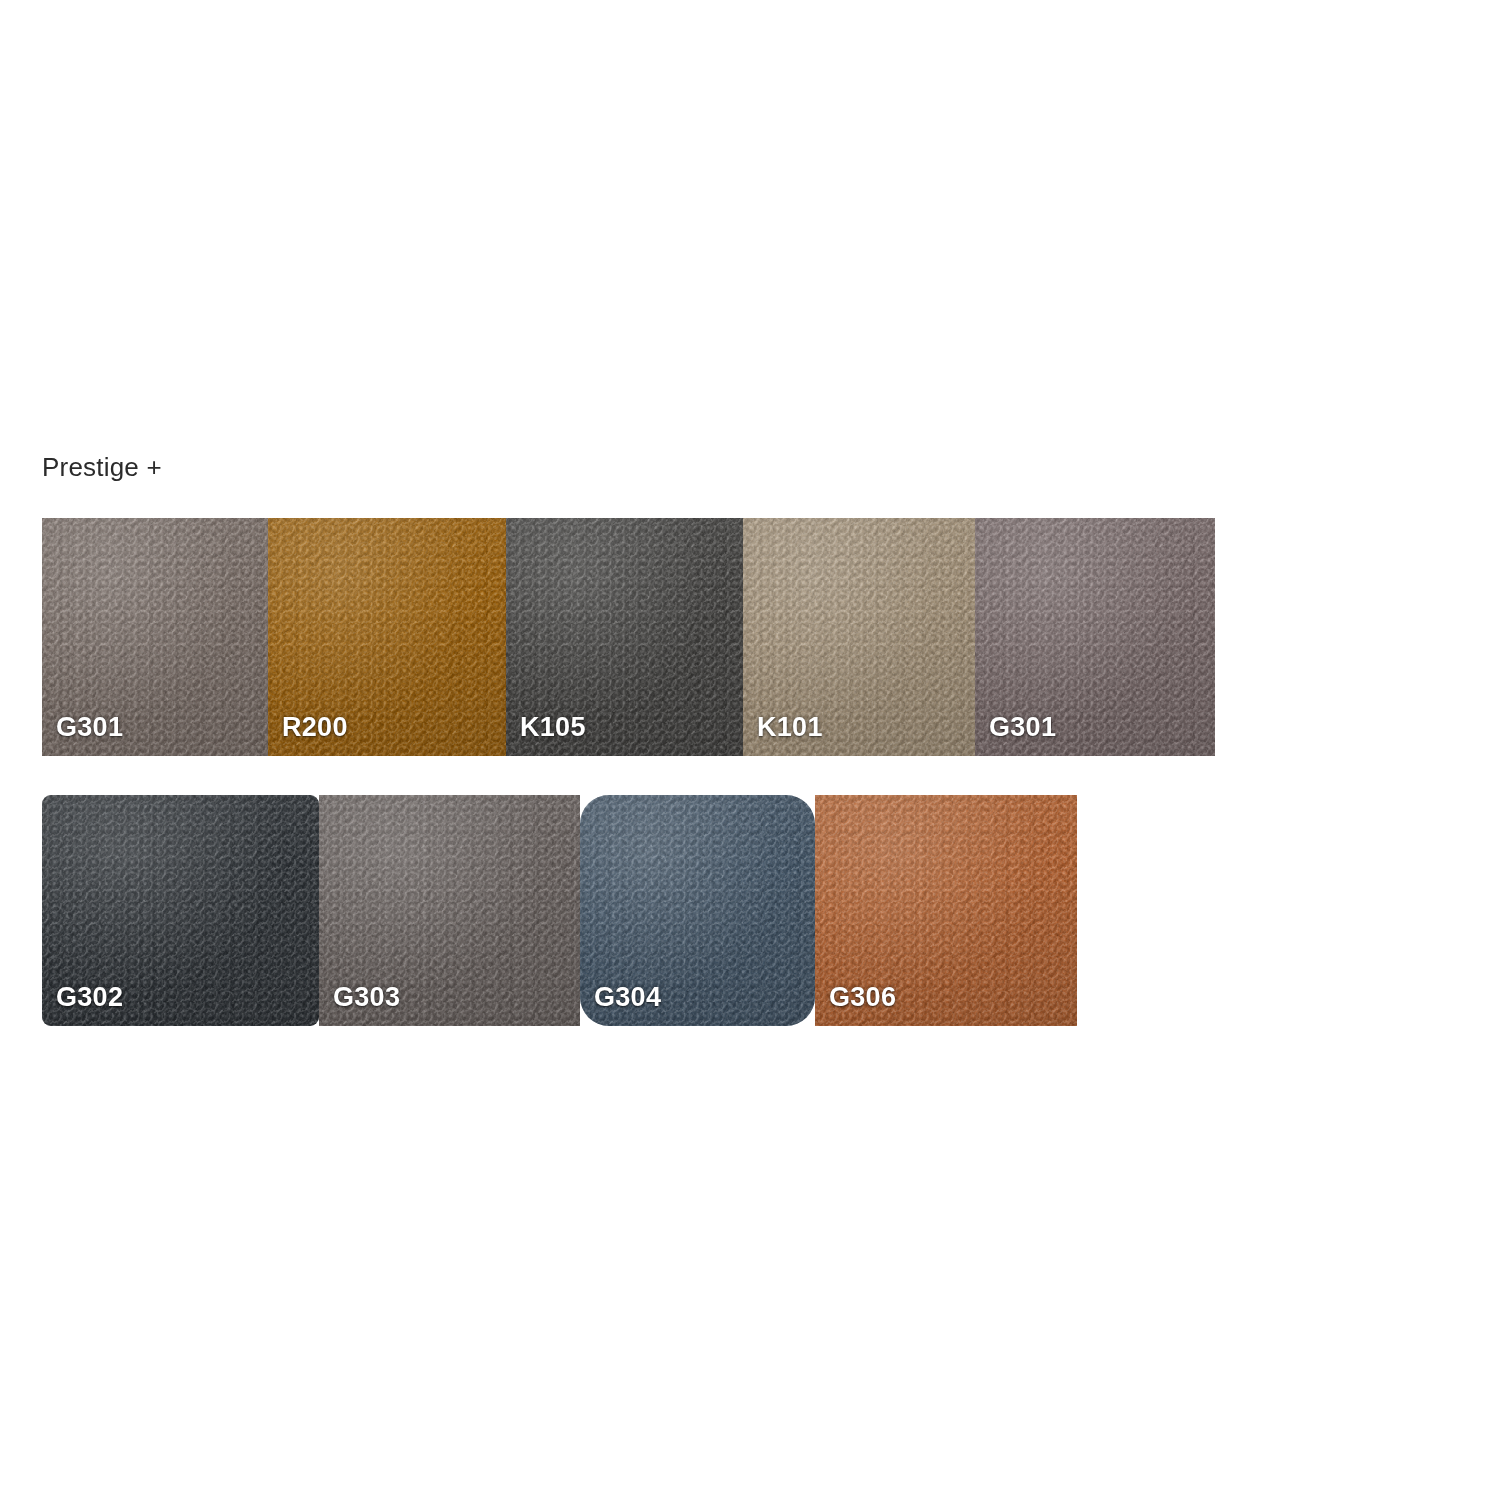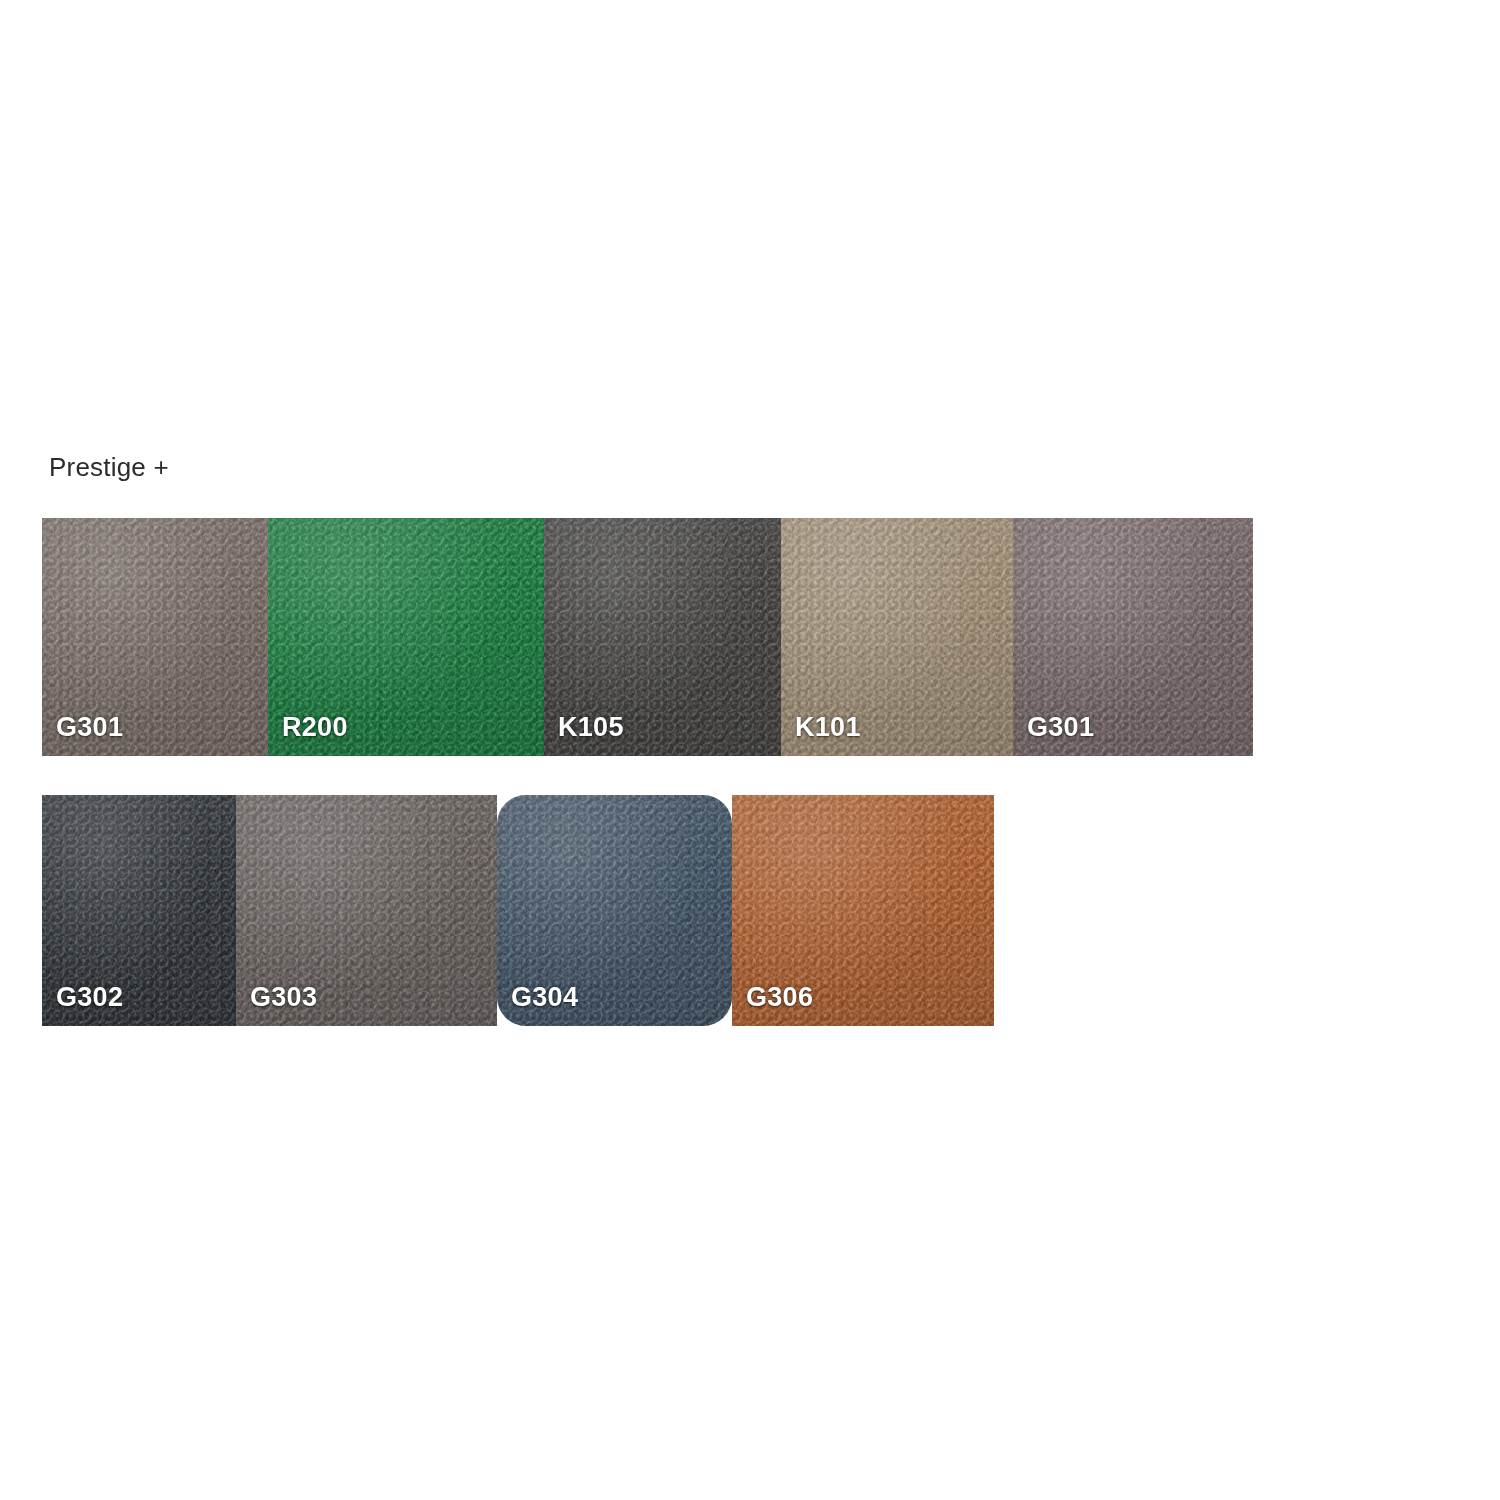--- a/index.html
+++ b/index.html
@@ -26,21 +26,20 @@
     position: absolute;
     left: 42px;
     top: 450px;
     font-family: "Liberation Sans", sans-serif;
     font-size: 26px;
     font-weight: 400;
     color: #2b2b2b;
     letter-spacing: 0.2px;
     line-height: 34px;
     white-space: nowrap;
-    margin-left: 7px;
   }
 
   
   .swatch-row {
     position: absolute;
     display: flex;
     flex-direction: row;
     align-items: center;
     overflow: hidden;
   }
@@ -118,21 +117,21 @@
 
   <div class="collection-title">Prestige +</div>
 
   <div class="swatch-row" id="row-1">
       <div class="swatch" style="width: 226px; background: rgb(125, 112, 105);">
         <div class="grain"></div>
         <div class="grain2"></div>
         <div class="shade"></div>
         <div class="swatch-label">G301</div>
       </div>
-      <div class="swatch" style="width: 276px; background: #15803d;">
+      <div class="swatch" style="width: 238px; background: #a16207;">
         <div class="grain"></div>
         <div class="grain2"></div>
         <div class="shade"></div>
         <div class="swatch-label">R200</div>
       </div>
       <div class="swatch" style="width: 237px; background: rgb(67, 66, 64);">
         <div class="grain"></div>
         <div class="grain2"></div>
         <div class="shade"></div>
         <div class="swatch-label">K105</div>
@@ -145,21 +144,21 @@
       </div>
       <div class="swatch" style="width: 240px; background: rgb(123, 107, 107);">
         <div class="grain"></div>
         <div class="grain2"></div>
         <div class="shade"></div>
         <div class="swatch-label">G301</div>
       </div>
     </div>
 
   <div class="swatch-row" id="row-2">
-      <div class="swatch" style="width: 194px; background: rgb(46, 51, 56);">
+      <div class="swatch" style="width: 277px; background: rgb(46, 51, 56); border-radius: 9px;">
         <div class="grain"></div>
         <div class="grain2"></div>
         <div class="shade"></div>
         <div class="swatch-label">G302</div>
       </div>
       <div class="swatch" style="width: 261px; background: rgb(107, 99, 96);">
         <div class="grain"></div>
         <div class="grain2"></div>
         <div class="shade"></div>
         <div class="swatch-label">G303</div>

